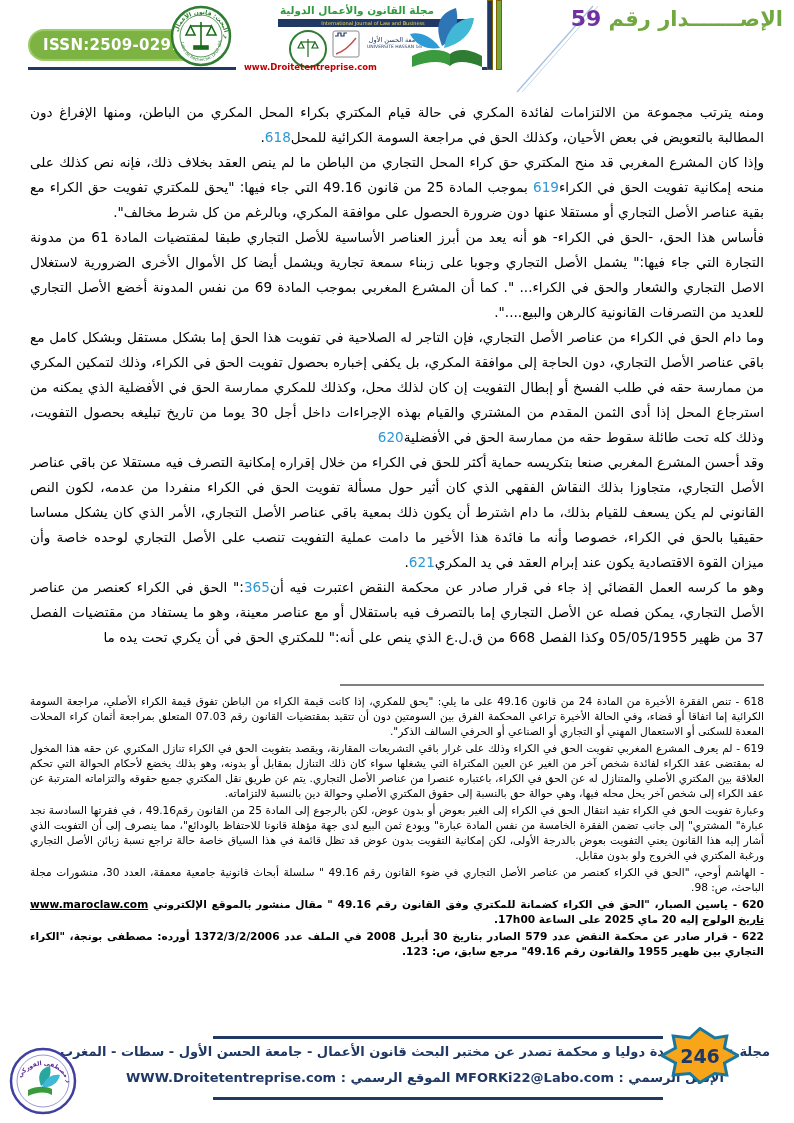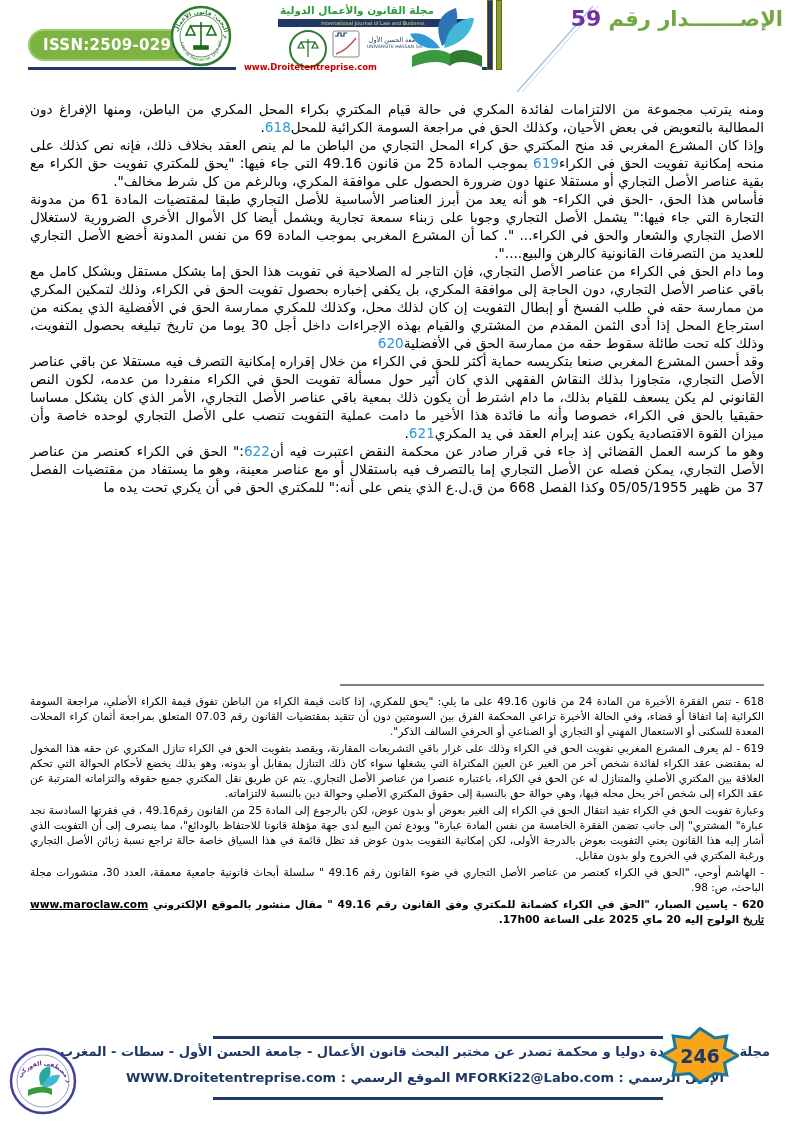--- a/index.html
+++ b/index.html
@@ -35,34 +35,34 @@
   .diag-decor { position:absolute; left:505px; top:0px; width:95px; height:95px; }
   .issue-line { position:absolute; left:505px; width:283px; text-align:right; direction:rtl;
                 font-weight:bold; padding-right:5px; white-space:nowrap; }
   .issue-line.l1 { top:6px; font-size:21px; color:#71a83f; }
   .issue-line.l2 { top:42px; font-size:20px; color:#71a83f; }
   .num-purple { color:#7030a0; font-size:22px; }
   .num-blue { color:#5b9bd5; font-size:22px; }
   
   .body-text {
     position:absolute; left:30px; top:100px; width:734px; height:578px; overflow:hidden;
-    direction:rtl; text-align:justify; color:#000; font-size:13.6px; line-height:18px;
+    direction:rtl; text-align:justify; color:#000; font-size:13.6px; line-height:25px;
   }
   .body-text p { margin:0; }
   .ref { color:#2e97d3; }
   
   .fn-sep { position:absolute; left:340px; top:684px; width:424px; height:2px; background:#808080; }
   .footnotes {
     position:absolute; left:30px; top:694px; width:734px; height:332px; overflow:hidden;
     direction:rtl; text-align:justify; color:#000; font-size:10.6px; line-height:15px;
   }
   .footnotes .fn { margin:0 0 2px 0; }
   .fn-bold { font-weight:bold; }
   .fn-link { font-weight:bold; text-decoration:underline; }
-  .fn-ul { text-decoration:underline;font-family:Liberation Serif, serif; }
+  .fn-ul { text-decoration:underline; }
   
   .footer-rule { position:absolute; height:3px; background:#1f3864; }
   .footer-rule.top { left:213px; top:1036px; width:450px; }
   .footer-rule.bottom { left:213px; top:1097px; width:450px; }
   .page-badge { position:absolute; left:661px; top:1027px; width:78px; height:57px; z-index:2; }
   .footer-line { position:absolute; left:80px; width:690px; text-align:center; direction:rtl;
                  color:#1f3864; font-weight:bold; font-size:13px; white-space:nowrap; }
   .footer-line.f1 { top:1044px; }
   .footer-line.f2 { top:1070px; }
   .doc-logo { position:absolute; left:8px; top:1046px; width:70px; height:70px; }
@@ -140,34 +140,35 @@
     <span>الإصـــــــدار رقم</span>
     <span class="num-purple">59</span>
   </div>
 
   <div class="body-text">
     <p><span>ومنه يترتب مجموعة من الالتزامات لفائدة المكري في حالة قيام المكتري بكراء المحل المكري من الباطن، ومنها الإفراغ دون المطالبة بالتعويض في بعض الأحيان، وكذلك الحق في مراجعة السومة الكرائية للمحل</span><span class="ref">618</span><span>.</span></p>
     <p><span>وإذا كان المشرع المغربي قد منح المكتري حق كراء المحل التجاري من الباطن ما لم ينص العقد بخلاف ذلك، فإنه نص كذلك على منحه إمكانية تفويت الحق في الكراء</span><span class="ref">619</span><span> بموجب المادة 25 من قانون 49.16 التي جاء فيها: "يحق للمكتري تفويت حق الكراء مع بقية عناصر الأصل التجاري أو مستقلا عنها دون ضرورة الحصول على موافقة المكري، وبالرغم من كل شرط مخالف".</span></p>
     <p><span>فأساس هذا الحق، -الحق في الكراء- هو أنه يعد من أبرز العناصر الأساسية للأصل التجاري طبقا لمقتضيات المادة 61 من مدونة التجارة التي جاء فيها:" يشمل الأصل التجاري وجوبا على زبناء سمعة تجارية ويشمل أيضا كل الأموال الأخرى الضرورية لاستغلال الاصل التجاري والشعار والحق في الكراء... ". كما أن المشرع المغربي بموجب المادة 69 من نفس المدونة أخضع الأصل التجاري للعديد من التصرفات القانونية كالرهن والبيع....".</span></p>
     <p><span>وما دام الحق في الكراء من عناصر الأصل التجاري، فإن التاجر له الصلاحية في تفويت هذا الحق إما بشكل مستقل وبشكل كامل مع باقي عناصر الأصل التجاري، دون الحاجة إلى موافقة المكري، بل يكفي إخباره بحصول تفويت الحق في الكراء، وذلك لتمكين المكري من ممارسة حقه في طلب الفسخ أو إبطال التفويت إن كان لذلك محل، وكذلك للمكري ممارسة الحق في الأفضلية الذي يمكنه من استرجاع المحل إذا أدى الثمن المقدم من المشتري والقيام بهذه الإجراءات داخل أجل 30 يوما من تاريخ تبليغه بحصول التفويت، وذلك كله تحت طائلة سقوط حقه من ممارسة الحق في الأفضلية</span><span class="ref">620</span></p>
     <p><span>وقد أحسن المشرع المغربي صنعا بتكريسه حماية أكثر للحق في الكراء من خلال إقراره إمكانية التصرف فيه مستقلا عن باقي عناصر الأصل التجاري، متجاوزا بذلك النقاش الفقهي الذي كان أثير حول مسألة تفويت الحق في الكراء منفردا من عدمه، لكون النص القانوني لم يكن يسعف للقيام بذلك، ما دام اشترط أن يكون ذلك بمعية باقي عناصر الأصل التجاري، الأمر الذي كان يشكل مساسا حقيقيا بالحق في الكراء، خصوصا وأنه ما فائدة هذا الأخير ما دامت عملية التفويت تنصب على الأصل التجاري لوحده خاصة وأن ميزان القوة الاقتصادية يكون عند إبرام العقد في يد المكري</span><span class="ref">621</span><span>.</span></p>
-    <p><span>وهو ما كرسه العمل القضائي إذ جاء في قرار صادر عن محكمة النقض اعتبرت فيه أن</span><span class="ref">622</span><span>:" الحق في الكراء كعنصر من عناصر الأصل التجاري، يمكن فصله عن الأصل التجاري إما بالتصرف فيه باستقلال أو مع عناصر معينة، وهو ما يستفاد من مقتضيات الفصل 37 من ظهير 05/05/1955 وكذا  الفصل 668 من ق.ل.ع الذي ينص على أنه:" للمكتري الحق في أن يكري تحت يده ما</span></p>
+    <p><span>وهو ما كرسه العمل القضائي إذ جاء في قرار صادر عن محكمة النقض اعتبرت فيه أن</span><span class="ref">365</span><span>:" الحق في الكراء كعنصر من عناصر الأصل التجاري، يمكن فصله عن الأصل التجاري إما بالتصرف فيه باستقلال أو مع عناصر معينة، وهو ما يستفاد من مقتضيات الفصل 37 من ظهير 05/05/1955 وكذا  الفصل 668 من ق.ل.ع الذي ينص على أنه:" للمكتري الحق في أن يكري تحت يده ما</span></p>
   </div>
 
   <div class="fn-sep"></div>
   <div class="footnotes">
     <div class="fn">618 - تنص الفقرة الأخيرة من المادة 24 من قانون 49.16 على ما يلي: "يحق للمكري، إذا كانت قيمة الكراء من الباطن تفوق قيمة الكراء الأصلي، مراجعة السومة الكرائية إما اتفاقا أو قضاء، وفي الحالة الأخيرة تراعي المحكمة الفرق بين السومتين دون أن تتقيد بمقتضيات القانون رقم 07.03 المتعلق بمراجعة أثمان كراء المحلات المعدة للسكنى أو الاستعمال المهني أو التجاري أو الصناعي أو الحرفي السالف الذكر".</div>
     <div class="fn">619 - لم يعرف المشرع المغربي تفويت الحق في الكراء وذلك على غرار باقي التشريعات المقارنة، ويقصد بتفويت الحق في الكراء تنازل المكتري عن حقه هذا المخول له بمقتضى عقد الكراء لفائدة شخص آخر من الغير عن العين المكتراة التي يشغلها سواء كان ذلك التنازل بمقابل أو بدونه، وهو بذلك يخضع لأحكام الحوالة التي تحكم العلاقة بين المكتري الأصلي والمتنازل له عن الحق في الكراء، باعتباره عنصرا من عناصر الأصل التجاري. يتم عن طريق نقل المكتري جميع حقوقه والتزاماته المترتبة عن عقد الكراء إلى شخص آخر يحل محله فيها، وهي حوالة حق بالنسبة إلى حقوق المكتري الأصلي وحوالة دين بالنسبة لالتزاماته.</div>
     <div class="fn">وعبارة تفويت الحق في الكراء تفيد انتقال الحق في الكراء إلى الغير بعوض أو بدون عوض، لكن بالرجوع إلى المادة 25 من القانون رقم49.16 ، في فقرتها السادسة نجد عبارة" المشتري" إلى جانب تضمن الفقرة الخامسة من نفس المادة عبارة" ويودع ثمن البيع لدى جهة مؤهلة قانونا للاحتفاظ بالودائع"، مما ينصرف إلى أن التفويت الذي أشار إليه هذا القانون يعني التفويت بعوض بالدرجة الأولى، لكن إمكانية التفويت بدون عوض قد تظل قائمة في هذا السياق خاصة حالة تراجع نسبة زبائن الأصل التجاري ورغبة المكتري في الخروج ولو بدون مقابل.</div>
     <div class="fn">- الهاشم أوحي، "الحق في الكراء كعنصر من عناصر الأصل التجاري في ضوء القانون رقم 49.16 " سلسلة أبحاث قانونية جامعية معمقة، العدد 30، منشورات مجلة الباحث، ص: 98.</div>
     <div class="fn fn-bold">
       <span>620 - ياسين الصبار، "الحق في الكراء كضمانة للمكتري وفق القانون رقم 49.16 " مقال منشور بالموقع الإلكتروني</span>
       <span class="fn-link" dir="ltr">www.maroclaw.com</span>
       <span class="fn-ul">تاريخ</span><span> الولوج إليه 20 ماي 2025 على الساعة 17h00.</span>
     </div>
+    <div class="fn fn-bold">622 - قرار صادر عن محكمة النقض عدد 579 الصادر بتاريخ 30 أبريل 2008 في الملف عدد 1372/3/2/2006 أورده: مصطفى بونجة، "الكراء التجاري بين ظهير 1955 والقانون رقم 49.16" مرجع سابق، ص: 123.</div>
   </div>
 
   <div class="footer-rule top"></div>
   <div class="footer-rule bottom"></div>
 
   <svg class="page-badge" viewBox="0 0 78 57">
     <polygon points="77,28.5 63.5,21 65.8,9 53.8,11 39,1.5 28.8,11 12.2,9 14.5,21 1,28.5 14.5,36 12.2,48 28.8,46.5 39,55.5 53.8,46.5 65.8,48 63.5,36" fill="#f9a51a" stroke="#1878a0" stroke-width="3"></polygon>
     <text x="39" y="36" text-anchor="middle" font-size="19" font-weight="bold" fill="#1f3864">246</text>
   </svg>
 

